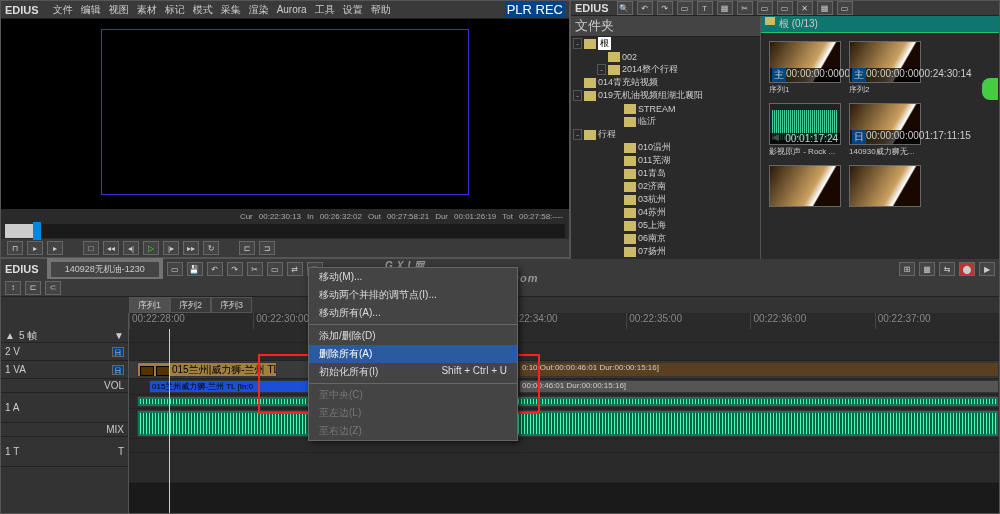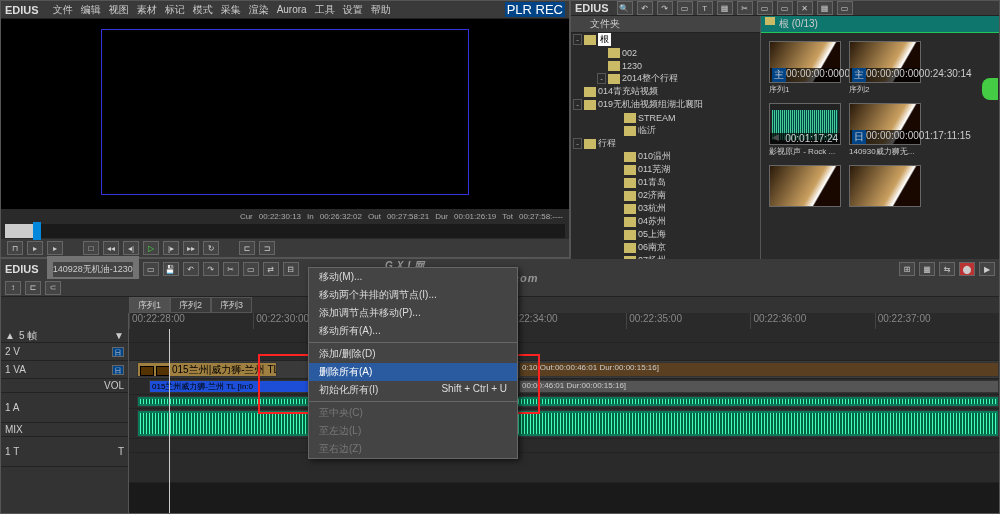--- a/index.html
+++ b/index.html
@@ -18,21 +18,21 @@
 .scrub .fill{position:absolute;left:0;top:0;bottom:0;width:5%;background:#ccc}
 .scrub .head{position:absolute;left:5%;top:-2px;bottom:-2px;width:8px;background:#08d}
 .transport{height:18px;background:#3a3a3a;display:flex;align-items:center;gap:4px;padding:0 6px}
 .tbtn{width:16px;height:14px;background:#444;border:1px solid #666;display:flex;align-items:center;justify-content:center;color:#ccc;font-size:8px}
 .tbtn.play{color:#4d4}
 .bin-area{flex:1;display:flex;flex-direction:column;background:#2a2a2a;border:1px solid #555}
 .bin-toolbar{height:18px;background:#3a3a3a;display:flex;align-items:center;gap:4px;padding:0 4px;border-bottom:1px solid #222}
 .bin-toolbar .logo{font-weight:bold;font-size:11px;color:#ddd;margin-right:4px}
 .bin-body{flex:1;display:flex}
 .folder-tree{width:190px;background:#2a2a2a;overflow:auto;border-right:1px solid #555}
-.folder-tree .hdr{background:#444;padding:1px 19px;font-size:10px;border-bottom:1px solid #222}
+.folder-tree .hdr{background:#444;padding:1px 4px;font-size:13px;border-bottom:1px solid #222}
 .tree-item{display:flex;align-items:center;padding:0 2px;height:13px;gap:2px}
 .tree-item .exp{width:9px;text-align:center;font-size:8px;color:#bbb;border:1px solid #555}
 .tree-item .noexp{width:9px}
 .tree-item .fico{width:12px;height:10px;background:#cb6;font-size:7px;display:flex;align-items:center;justify-content:center}
 .tree-item .lbl{font-size:9px;color:#ccc;white-space:nowrap}
 .tree-item.root .lbl{background:#fff;color:#000;padding:0 2px}
 .d1{padding-left:26px}.d2{}.d3{padding-left:42px}
 .clip-grid{flex:1;background:#2a2a2a;overflow:auto}
 .clip-grid .hdr{background:#0f766e;padding:1px 4px;font-size:9px;display:flex;border-bottom:1px solid #22c55e}
 .clip-grid .hdr .crumb{color:#ccc}
@@ -43,21 +43,21 @@
 .thumb .img .meta{position:absolute;bottom:0;left:0;right:0;background:rgba(0,0,0,.7);display:flex;justify-content:space-between;padding:0 2px;font-size:7px;color:#ccc}
 .thumb .img .meta .mico{background:#048;padding:0 2px}
 .thumb .img .wave{position:absolute;top:6px;left:2px;right:2px;height:30px;background:repeating-linear-gradient(90deg,#4c9,#4c9 1px,#044 1px,#044 2px)}
 .thumb .img .pctl{position:absolute;left:2px;bottom:2px;color:#fff;font-size:9px}
 .thumb .name{font-size:8px;color:#ccc;text-align:left;white-space:nowrap;overflow:hidden}
 .tab-row{height:15px;background:#333;display:flex;gap:0;border-top:1px solid #555}
 .tab-row .tab{padding:1px 8px;font-size:9px;background:#3a3a3a;border:1px solid #555;color:#ccc}
 .timeline-panel{height:256px;background:#2a2a2a;border:1px solid #555;display:flex;flex-direction:column}
 .tl-toolbar{height:20px;background:#3a3a3a;display:flex;align-items:center;gap:4px;padding:0 4px}
 .tl-toolbar .logo{font-weight:bold;font-size:11px;color:#ddd;margin-right:4px}
-.tl-toolbar .seq{font-size:9px;background:#444;padding:1px 0;border:6px solid #737373}
+.tl-toolbar .seq{font-size:9px;background:#444;padding:1px 14px;border:4px solid #737373}
 .tl-seqtabs{height:16px;background:#333;display:flex;padding-left:128px}
 .tl-seqtabs .stab{padding:1px 8px;font-size:9px;background:#3a3a3a;border:1px solid #555}
 .tl-seqtabs .stab.active{background:#505050}
 .tl-modebar{height:18px;background:#3a3a3a;display:flex;align-items:center;gap:4px;padding:0 4px;border-bottom:1px solid #222}
 .tl-ruler{height:16px;display:flex}
 .tl-head{width:128px;background:#333;border-right:1px solid #555}
 .tl-ruler .marks{flex:1;background:#2a2a2a;position:relative;display:flex;font-size:8px;color:#888}
 .tl-ruler .marks span{flex:1;border-left:1px solid #444;padding-left:2px}
 .tl-tracks{flex:1;display:flex;overflow:hidden;position:relative}
 .tl-trackheads{width:128px;background:#333;border-right:1px solid #555;display:flex;flex-direction:column}
@@ -164,25 +164,20 @@
             <span class="fico"></span>
             <span class="lbl">根</span>
           </div>
         <div id="tree-mount">
             <div class="tree-item d1">
               <span class="noexp"></span>
               <span class="fico"></span>
               <span class="lbl">002</span>
             </div>
             <div class="tree-item d1">
-              <span class="noexp"></span>
-              <span class="fico"></span>
-              <span class="lbl">1230</span>
-            </div>
-            <div class="tree-item d1">
               <span class="exp">-</span>
               <span class="fico"></span>
               <span class="lbl">2014整个行程</span>
             </div>
             <div class="tree-item d2">
               <span class="noexp"></span>
               <span class="fico"></span>
               <span class="lbl">014青充站视频</span>
             </div>
             <div class="tree-item d2">
@@ -384,21 +379,21 @@
           <span class="name">1 VA</span>
           <span class="ico">日</span>
         </div>
       <div class="trackhead h14">
           <span class="name" style="text-align:right">VOL</span>
         </div>
       <div class="trackhead h30">
           <span class="name">1 A</span>
         </div>
       <div class="trackhead h14">
-          <span class="name" style="text-align:left">MIX</span>
+          <span class="name" style="text-align:right">MIX</span>
         </div>
       <div class="trackhead h30">
           <span class="name">1 T</span>
           <span>T</span>
         </div>
     </div>
     <div class="tl-trackbody">
       <div class="track" style="top:0;height:14px"></div>
       <div class="track" style="top:14px;height:18px"></div>
       <div class="track" style="top:32px;height:18px;background:#3a3a3a">
@@ -425,24 +420,20 @@
 <div class="ctx-menu" style="left:308px;top:267px" id="ctx-mount">
     <div class="item">
       <span>移动(M)...</span>
       <span></span>
     </div>
     <div class="item">
       <span>移动两个并排的调节点(I)...</span>
       <span></span>
     </div>
     <div class="item">
-      <span>添加调节点并移动(P)...</span>
-      <span></span>
-    </div>
-    <div class="item">
       <span>移动所有(A)...</span>
       <span></span>
     </div>
     <div class="sep"></div>
     <div class="item">
       <span>添加/删除(D)</span>
       <span></span>
     </div>
     <div class="item hl">
       <span>删除所有(A)</span>

